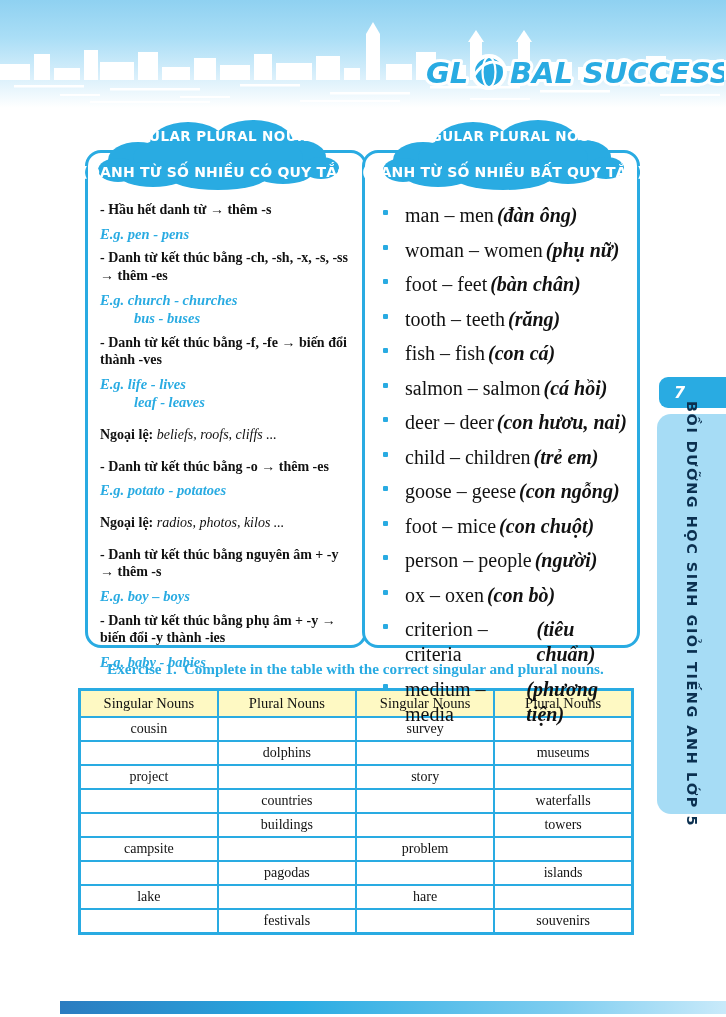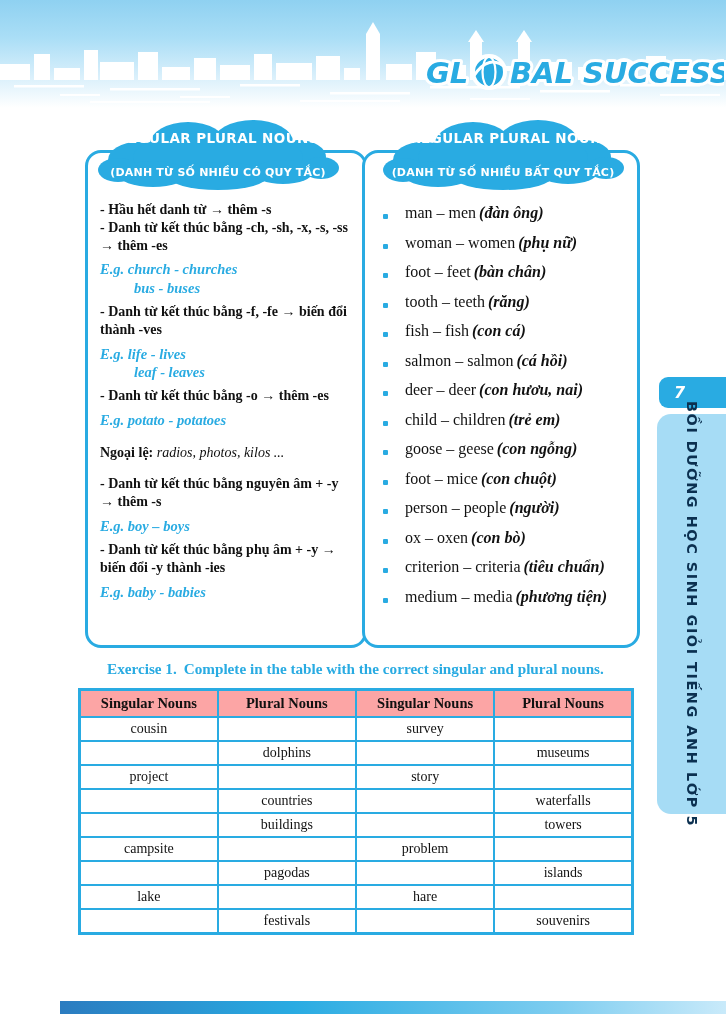--- a/index.html
+++ b/index.html
@@ -12,49 +12,49 @@
   .skyline{position:absolute;left:0;top:22px;width:726px;height:84px;}
   .logo{position:absolute;left:424px;top:50px;width:300px;height:44px;}
 
   
   .cloud{position:absolute;width:250px;height:80px;z-index:3;}
   .cloud svg{position:absolute;inset:0;}
   .cloud .txt{position:absolute;inset:0;display:flex;flex-direction:column;align-items:center;
               justify-content:center;padding-top:4px;gap:20px;}
   .cloud .t1{font-family:"DejaVu Sans",sans-serif;font-weight:bold;font-size:13.5px;
              color:#fff;letter-spacing:.4px;white-space:nowrap;}
-  .cloud .t2{font-family:"DejaVu Sans",sans-serif;font-weight:bold;font-size:11px;
+  .cloud .t2{font-family:"DejaVu Sans",sans-serif;font-weight:bold;font-size:14px;
              color:#fff;letter-spacing:.2px;white-space:nowrap;}
   #cloud-left{left:93px;top:112px;}
   #cloud-right{left:378px;top:112px;}
 
   
   .rulebox{position:absolute;border:3px solid #29abe2;border-radius:16px;background:#fff;z-index:2;
            box-sizing:border-box;}
   #box-left{left:85px;top:150px;width:282px;height:498px;padding:48px 12px 0 12px;}
   #box-right{left:362px;top:150px;width:278px;height:498px;padding:50px 10px 0 10px;}
 
   .rule{font-weight:bold;font-size:14px;line-height:1.27;margin:0;}
   .eg{color:#29abe2;font-weight:bold;font-style:italic;font-size:14.5px;line-height:1.27;margin:6px 0;}
   .eg .l2{display:block;margin-left:34px;}
   .exc{font-size:14px;line-height:1.27;}
   .exc .b{font-weight:bold;}
   .exc .i{font-style:italic;}
 
-  .irr-item{display:flex;align-items:center;margin-bottom:9.5px;font-size:16px;line-height:1.25;}
+  .irr-item{display:flex;align-items:flex-start;margin-bottom:9.5px;font-size:20px;line-height:1.25;}
   .irr-item .bullet{flex:none;width:5px;height:5px;background:#29abe2;border-radius:1px;
                     margin:7px 17px 0 8px;}
   .irr-item .vi{font-weight:bold;font-style:italic;margin-left:3px;}
 
   
   .ex-head{position:absolute;left:78px;top:660px;color:#29abe2;font-weight:bold;font-size:15.2px;margin-left:29px;}
   .ex-head .lbl{margin-right:7px;}
   table.ex{position:absolute;left:78px;top:688px;width:556px;border-collapse:collapse;
            border:3px solid #29abe2;table-layout:fixed;}
-  table.ex th{background:#fca5a5;border:2px solid #29abe2;font-size:14.5px;font-weight:bold;
+  table.ex th{background:#fef9c3;border:2px solid #29abe2;font-size:14.5px;font-weight:normal;
               padding:4px 2px;color:#111;}
   table.ex td{border:2px solid #29abe2;height:20px;text-align:center;font-size:14px;
               padding:1px 4px;color:#111;}
 
   
   .page-tab{position:absolute;left:659px;top:377px;width:67px;height:31px;background:#29abe2;
             border-radius:9px 0 0 9px;display:flex;align-items:center;box-sizing:border-box;
             padding-left:15px;}
   .page-tab span{color:#fff;font-family:"DejaVu Sans",sans-serif;font-weight:bold;
                  font-style:italic;font-size:16px;}
@@ -170,24 +170,26 @@
       </g>
     </svg>
     <div class="txt">
       <div class="t1">IRREGULAR PLURAL NOUNS</div>
       <div class="t2">(DANH TỪ SỐ NHIỀU BẤT QUY TẮC)</div>
     </div>
   </div>
 
   <div class="rulebox" id="box-left">
     <p class="rule">- Hầu hết danh từ → thêm -s</p>
+    <p class="eg"><span>E.g. pen - pens</span></p>
     <p class="rule">- Danh từ kết thúc bằng -ch, -sh, -x, -s, -ss → thêm -es</p>
     <p class="eg"><span>E.g. church - churches</span><span class="l2">bus - buses</span></p>
     <p class="rule">- Danh từ kết thúc bằng -f, -fe → biến đổi thành -ves</p>
     <p class="eg"><span>E.g. life - lives</span><span class="l2">leaf - leaves</span></p>
+    <p class="exc"><span class="b">Ngoại lệ:</span> <span class="i">beliefs, roofs, cliffs ...</span></p>
     <p class="rule">- Danh từ kết thúc bằng -o → thêm -es</p>
     <p class="eg"><span>E.g. potato - potatoes</span></p>
     <p class="exc"><span class="b">Ngoại lệ:</span> <span class="i">radios, photos, kilos ...</span></p>
     <p class="rule">- Danh từ kết thúc bằng nguyên âm + -y → thêm -s</p>
     <p class="eg"><span>E.g. boy – boys</span></p>
     <p class="rule">- Danh từ kết thúc bằng phụ âm + -y → biến đổi -y thành -ies</p>
     <p class="eg"><span>E.g. baby - babies</span></p>
   </div>
 
   <div class="rulebox" id="box-right">

